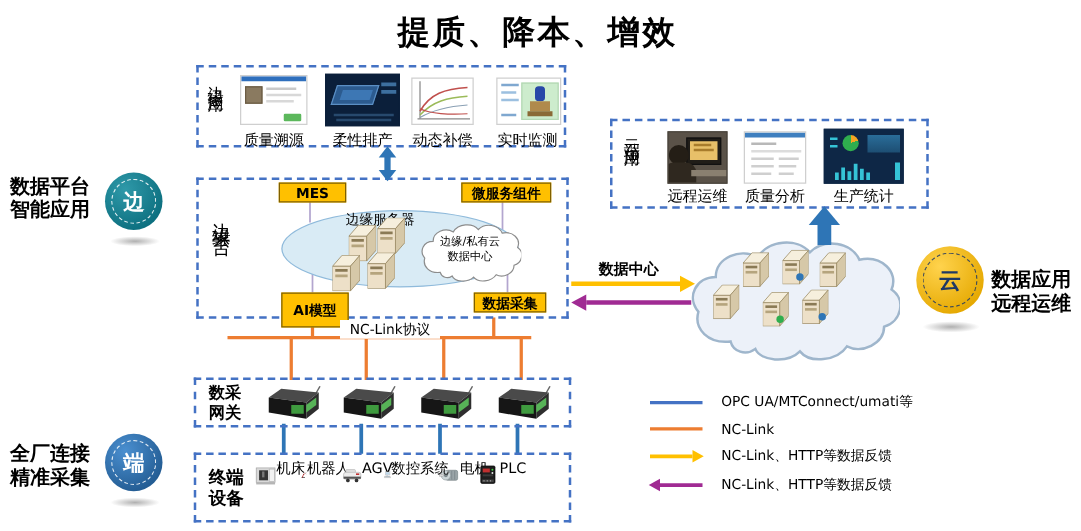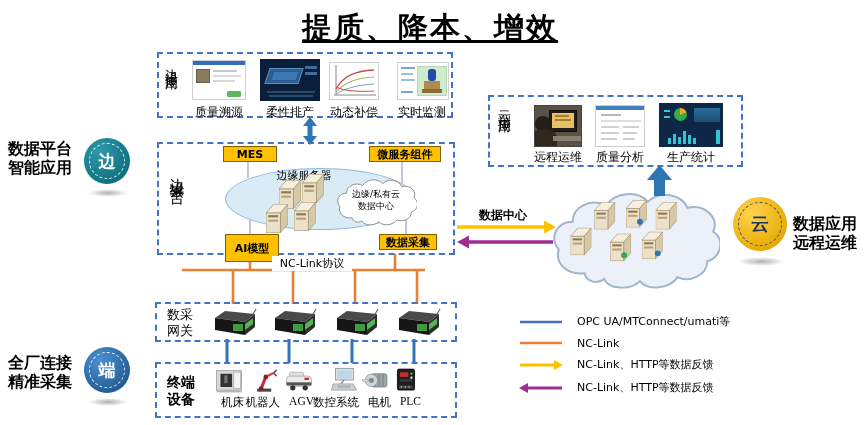--- a/index.html
+++ b/index.html
@@ -1,42 +1,42 @@
 <!DOCTYPE html>
 <html><head>
 <meta charset="utf-8">
 <style>
   html,body{margin:0;padding:0;background:#fff;}
   *{box-sizing:border-box;}
   .canvas{position:relative;width:865px;height:425px;background:#fff;
     font-family:"DejaVu Sans",sans-serif;color:#000;overflow:hidden;}
   .abs{position:absolute;}
-  .title{left:250px;top:8px;width:360px;text-align:center;font-size:30px;font-weight:bold;letter-spacing:2px;text-decoration:underline;}
+  .title{left:250px;top:8px;width:360px;text-align:center;font-size:26px;font-weight:bold;letter-spacing:2px;}
   .box-dashed{border:2px dashed #4472C4;background:transparent;z-index:2;}
   .vlabel{writing-mode:vertical-rl;text-orientation:upright;letter-spacing:3px;font-size:13px;line-height:1;}
   .side-label{font-size:16px;font-weight:bold;line-height:19px;z-index:2;}
   .badge{border-radius:50%;display:flex;align-items:center;justify-content:center;z-index:3;}
   .badge .ring{position:absolute;inset:5px;border-radius:50%;border:1.5px dashed rgba(255,255,255,.85);}
   .badge span{font-weight:bold;color:#fff;font-size:17px;z-index:1;}
   .badge-shadow{border-radius:50%;background:radial-gradient(ellipse at center,rgba(80,80,80,.45),rgba(0,0,0,0) 70%);z-index:1;}
   .chip{background:#FFC000;border:1px solid #7f6000;font-size:11px;font-weight:bold;
     display:flex;align-items:center;justify-content:center;z-index:4;}
   .thumb{border:1px solid #cfcfcf;overflow:hidden;background:#fff;z-index:3;}
   .thumb-label{font-size:12px;text-align:center;white-space:nowrap;z-index:3;}
   .small-note{font-size:11px;text-align:center;white-space:nowrap;z-index:4;}
   .ellipse{background:#D9EBF5;border:1px solid #8FBADB;border-radius:50%;z-index:3;}
   .dc-text{font-size:9px;text-align:center;line-height:11px;z-index:5;}
   .legend-row{position:absolute;display:flex;align-items:center;gap:13px;}
   .legend-row .lg-label{font-size:11px;white-space:nowrap;}
   svg{display:block;}
   .overlay{left:0;top:0;z-index:1;pointer-events:none;}
   .overlay-top{left:0;top:0;z-index:6;pointer-events:none;}
-  .dev-cell{display:flex;flex-direction:column;align-items:flex-end;z-index:3;font-family:Liberation Serif, serif;}
+  .dev-cell{display:flex;flex-direction:row;align-items:flex-start;z-index:3;}
   .dev-cell .dv-label{font-size:11.5px;white-space:nowrap;margin-top:1px;}
-  .gw-label{font-size:13px;font-weight:400;line-height:16px;z-index:3;}
+  .gw-label{font-size:13px;font-weight:700;line-height:16px;z-index:3;}
   .dev-label{font-size:14px;font-weight:600;line-height:17px;z-index:3;}
 </style>
 </head>
 <body>
 
 <div class="canvas">
 
   <svg width="0" height="0" style="position:absolute">
     <defs>
       <symbol id="server" viewBox="0 0 20 26">

